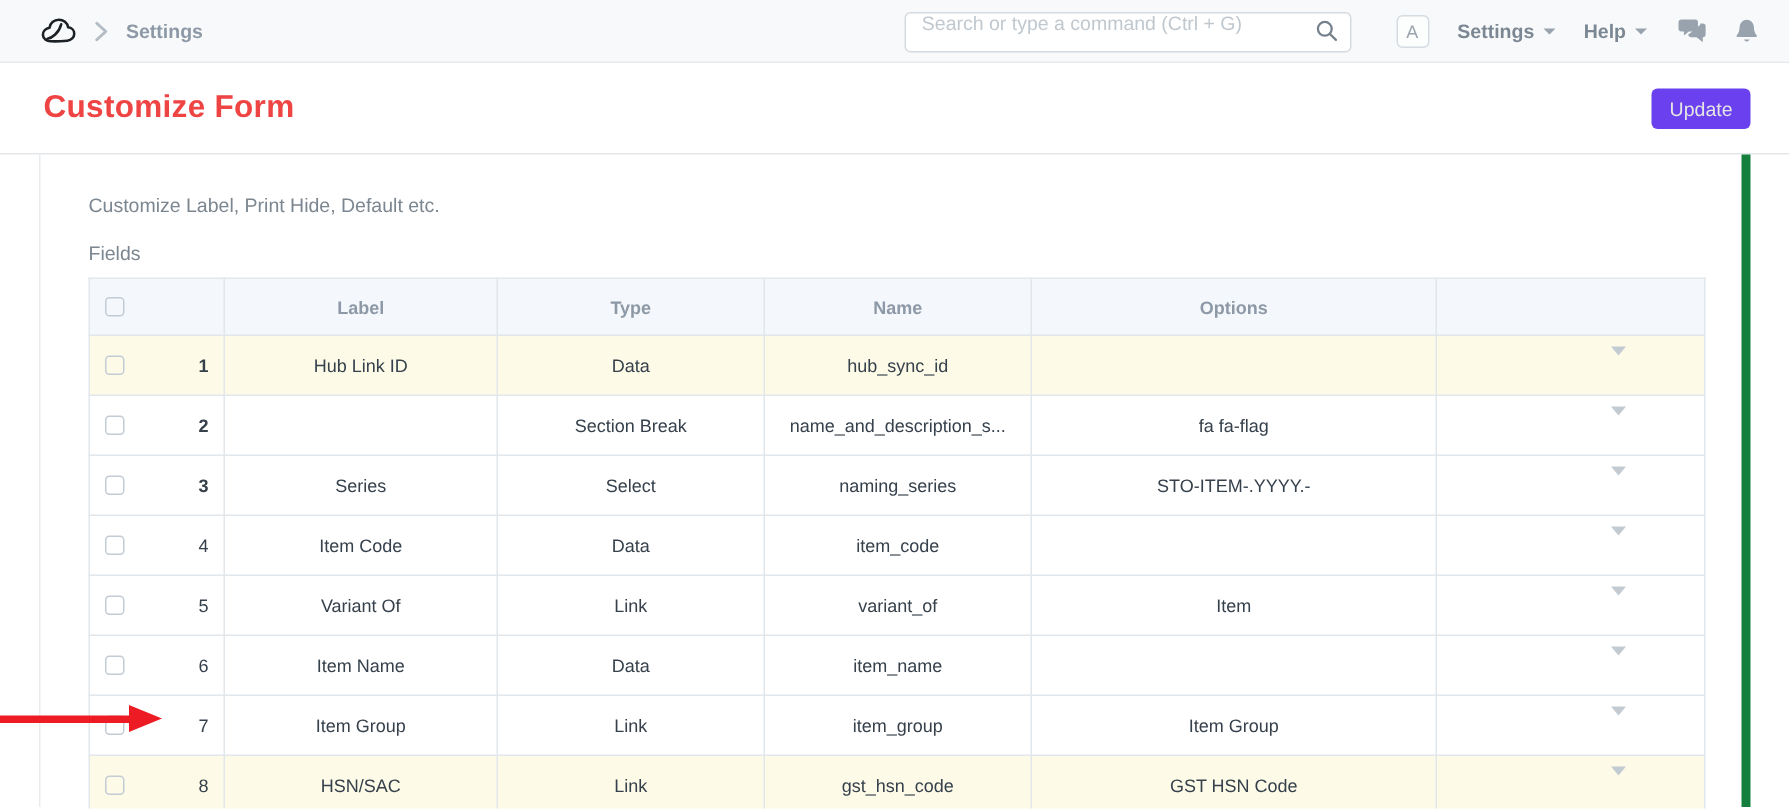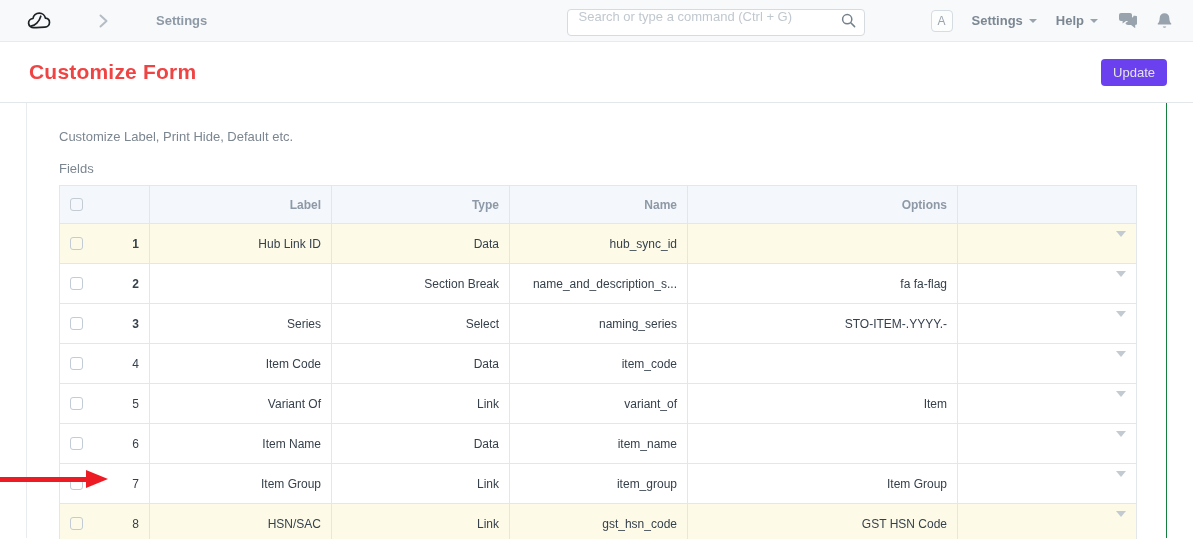--- a/index.html
+++ b/index.html
@@ -13,21 +13,20 @@
   }
 
   
   .navbar {
     height: 42px;
     background: #f8f9fa;
     border-bottom: 1px solid #e7eaee;
     display: flex;
     align-items: center;
     padding: 0 21px 0 27px;
-    gap: 36px;
   }
   .brand { display: flex; align-items: center; cursor: pointer; }
   .crumb-chevron { margin: 0 12px; display: flex; align-items: center; }
   .crumb-label { font-size: 13px; font-weight: 700; color: #8d99a6; cursor: pointer; }
 
   .search-wrap { margin-left: auto; position: relative; width: 298px; height: 27px; }
   .search-wrap input {
     width: 100%; height: 100%;
     border: 1px solid #d6dbe0; border-radius: 4px;
     background: #fff; outline: none;
@@ -75,33 +74,33 @@
     font-family: "Liberation Sans", sans-serif;
     cursor: pointer;
   }
 
   
   .content {
     margin-left: 26px;
     width: 1141px;
     height: 435px;
     border-left: 1px solid #e8ecef;
-    border-right: 1px solid #15803d;
+    border-right: 6px solid #15803d;
     padding: 26px 0 0 32px;
   }
   .subtitle { font-size: 13px; color: #7b8690; }
   .fields-label { font-size: 13px; color: #7b8690; margin-top: 17px; margin-bottom: 9px; }
 
   
   table.grid { border-collapse: collapse; table-layout: fixed; width: 1077px; font-size: 12px; }
   table.grid th, table.grid td {
     border: 1px solid #e2e7ec;
     padding: 0 10px;
     overflow: hidden; white-space: nowrap; text-overflow: ellipsis;
-    text-align: right; vertical-align: middle;
+    text-align: center; vertical-align: middle;
   }
   table.grid th { height: 38px; background: #f4f7fb; color: #8d99a6; font-weight: 700; }
   table.grid td { height: 40px; color: #36414c; font-weight: 400; }
   tr.hl td { background: #fdfbe8; }
   td.b, span.b { font-weight: 700; }
 
   .idx-cell { display: flex; align-items: center; justify-content: space-between; }
   .checkbox {
     width: 13px; height: 13px;
     border: 1px solid #c3ccd4; border-radius: 3px;

